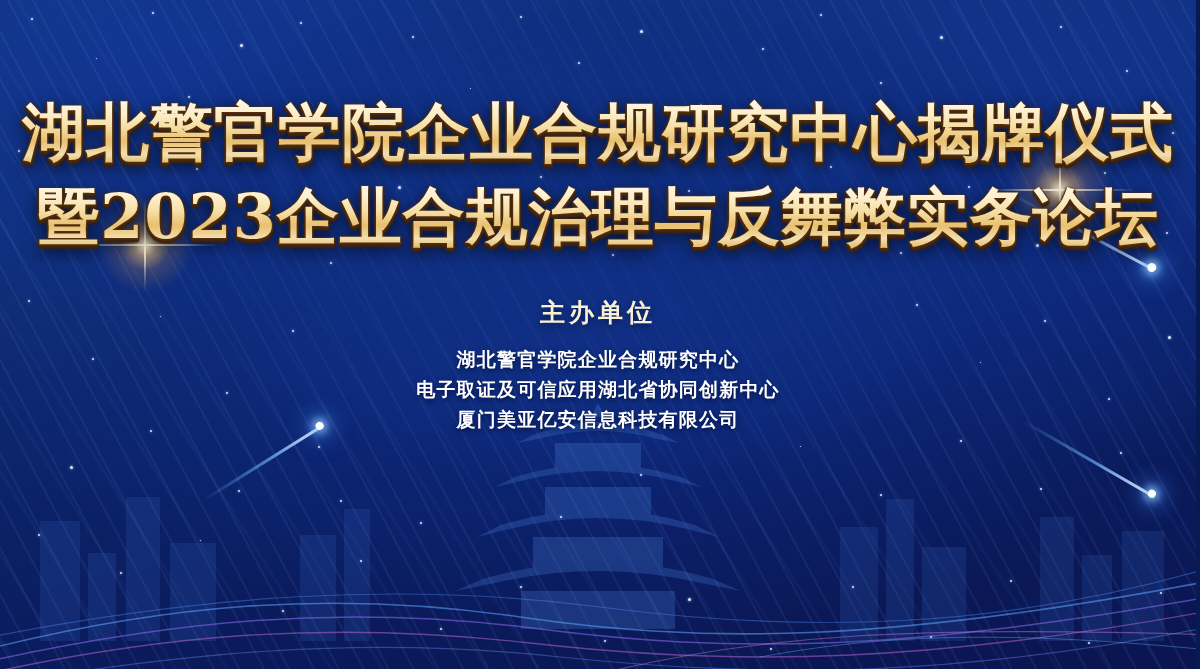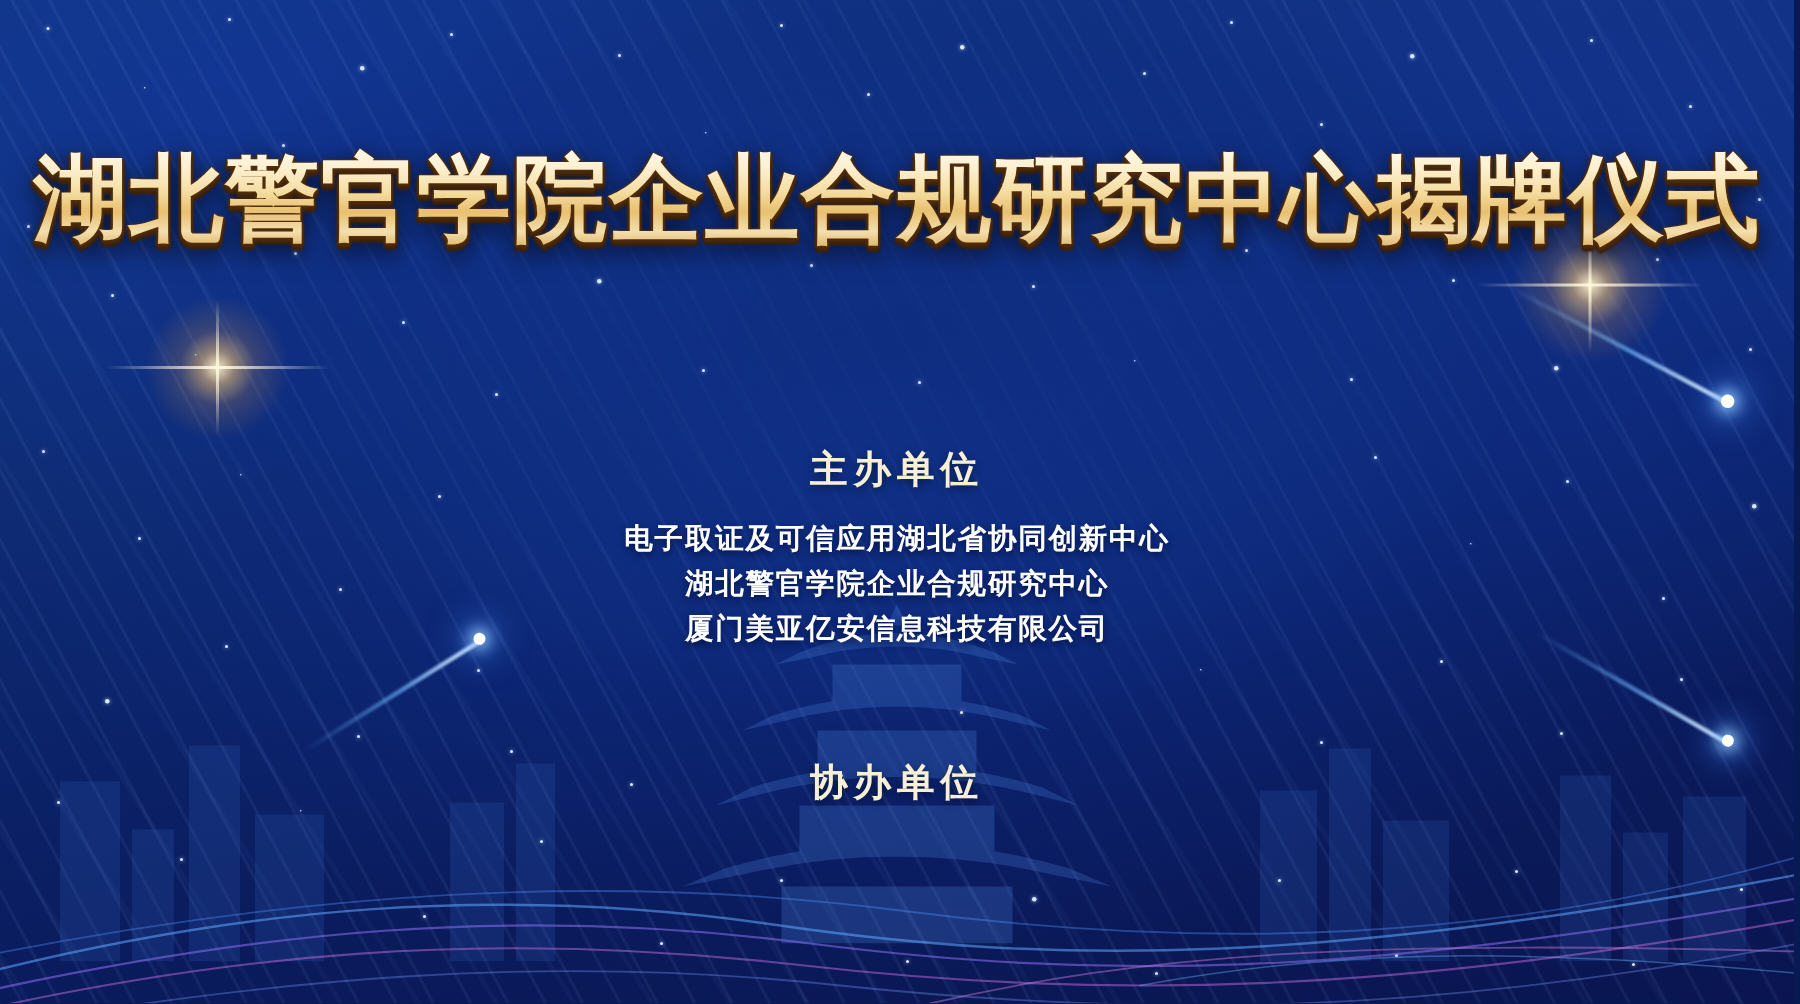--- a/index.html
+++ b/index.html
@@ -307,30 +307,30 @@
       <path d="M-20 248 C 180 214, 360 196, 560 218 C 770 240, 960 238, 1220 186" stroke="#7a9cff" stroke-width="1.2" opacity="0.35"></path>
       <path d="M620 230 C 760 198, 900 186, 1220 196" stroke="#d07ae0" stroke-width="1.2" opacity="0.45"></path>
       <path d="M760 218 C 880 196, 1000 190, 1220 212" stroke="#6fb5ff" stroke-width="1" opacity="0.4"></path>
     </g>
   </svg>
 
   <div class="content">
 
     <div class="title-block">
       <div class="title-line l1">湖北警官学院企业合规研究中心揭牌仪式</div>
+      <div class="title-line l2">暨2023企业合规治理与反舞弊实务论坛</div>
     </div>
 
     <div class="sec" style="top:296px">
       <div class="sec-head">主办单位</div>
       <div style="margin-top:16px">
+        <div class="org-line">湖北警官学院企业合规研究中心</div>
         <div class="org-line">电子取证及可信应用湖北省协同创新中心</div>
-        <div class="org-line">湖北警官学院企业合规研究中心</div>
         <div class="org-line">厦门美亚亿安信息科技有限公司</div>
       </div>
     </div>
 
     <div class="sec" style="top:505px">
-      <div class="sec-head">协办单位</div>
     </div>
 
 
   </div>
 </div>
 
 </body></html>

